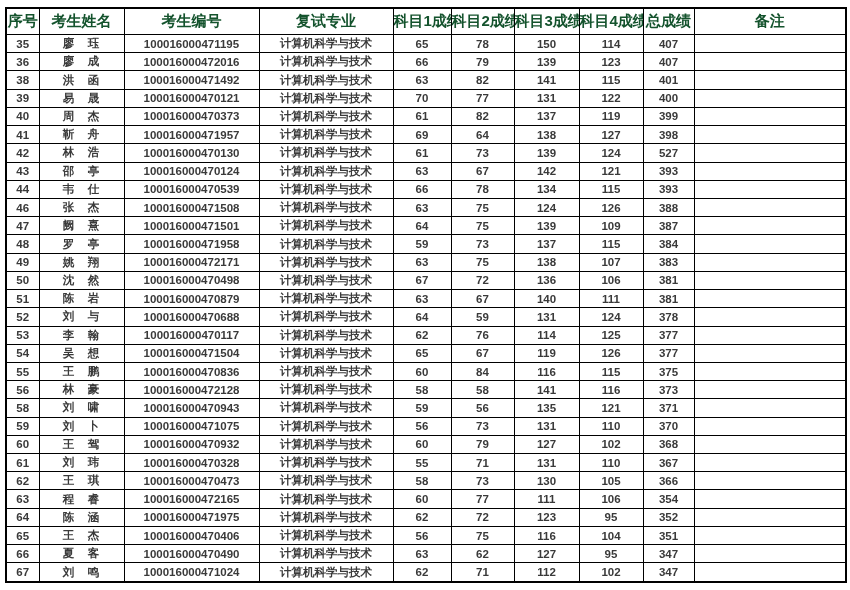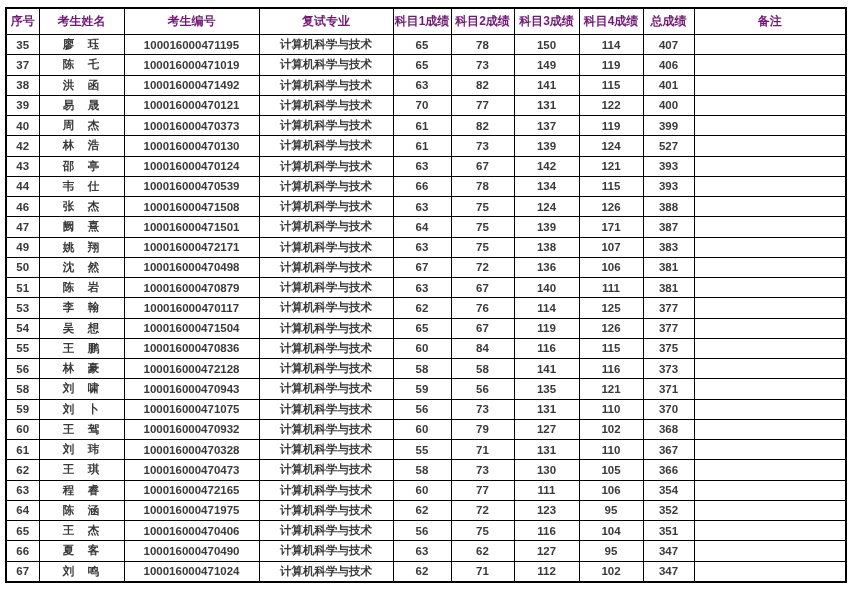--- a/index.html
+++ b/index.html
@@ -23,23 +23,23 @@
   table.results th,
   table.results td{
     border:1px solid #000;
     padding:0;
     text-align:center;
     vertical-align:middle;
     white-space:nowrap;
     overflow:hidden;
   }
   table.results th{
-    font-size:12px;
+    font-size:15px;
     font-weight:700;
-    color:#701a75;
+    color:#14532d;
     height:25px;
   }
   table.results td{
     font-size:11.5px;
     font-weight:600;
     color:#3a3a3a;
     height:16px;
   }
   td.c-name{letter-spacing:1px;}
   td.c-major{font-size:11.5px;}
@@ -82,29 +82,29 @@
           <td class="c-id">100016000471195</td>
           <td class="c-major">计算机科学与技术</td>
           <td class="c-s1">65</td>
           <td class="c-s2">78</td>
           <td class="c-s3">150</td>
           <td class="c-s4">114</td>
           <td class="c-total">407</td>
           <td class="c-remark"></td>
         </tr>
         <tr>
-          <td class="c-seq">37</td>
-          <td class="c-name">陈　乇</td>
-          <td class="c-id">100016000471019</td>
-          <td class="c-major">计算机科学与技术</td>
-          <td class="c-s1">65</td>
-          <td class="c-s2">73</td>
-          <td class="c-s3">149</td>
-          <td class="c-s4">119</td>
-          <td class="c-total">406</td>
+          <td class="c-seq">36</td>
+          <td class="c-name">廖　成</td>
+          <td class="c-id">100016000472016</td>
+          <td class="c-major">计算机科学与技术</td>
+          <td class="c-s1">66</td>
+          <td class="c-s2">79</td>
+          <td class="c-s3">139</td>
+          <td class="c-s4">123</td>
+          <td class="c-total">407</td>
           <td class="c-remark"></td>
         </tr>
         <tr>
           <td class="c-seq">38</td>
           <td class="c-name">洪　函</td>
           <td class="c-id">100016000471492</td>
           <td class="c-major">计算机科学与技术</td>
           <td class="c-s1">63</td>
           <td class="c-s2">82</td>
           <td class="c-s3">141</td>
@@ -130,20 +130,32 @@
           <td class="c-id">100016000470373</td>
           <td class="c-major">计算机科学与技术</td>
           <td class="c-s1">61</td>
           <td class="c-s2">82</td>
           <td class="c-s3">137</td>
           <td class="c-s4">119</td>
           <td class="c-total">399</td>
           <td class="c-remark"></td>
         </tr>
         <tr>
+          <td class="c-seq">41</td>
+          <td class="c-name">靳　舟</td>
+          <td class="c-id">100016000471957</td>
+          <td class="c-major">计算机科学与技术</td>
+          <td class="c-s1">69</td>
+          <td class="c-s2">64</td>
+          <td class="c-s3">138</td>
+          <td class="c-s4">127</td>
+          <td class="c-total">398</td>
+          <td class="c-remark"></td>
+        </tr>
+        <tr>
           <td class="c-seq">42</td>
           <td class="c-name">林　浩</td>
           <td class="c-id">100016000470130</td>
           <td class="c-major">计算机科学与技术</td>
           <td class="c-s1">61</td>
           <td class="c-s2">73</td>
           <td class="c-s3">139</td>
           <td class="c-s4">124</td>
           <td class="c-total">527</td>
           <td class="c-remark"></td>
@@ -185,22 +197,34 @@
           <td class="c-remark"></td>
         </tr>
         <tr>
           <td class="c-seq">47</td>
           <td class="c-name">阙　熹</td>
           <td class="c-id">100016000471501</td>
           <td class="c-major">计算机科学与技术</td>
           <td class="c-s1">64</td>
           <td class="c-s2">75</td>
           <td class="c-s3">139</td>
-          <td class="c-s4">171</td>
+          <td class="c-s4">109</td>
           <td class="c-total">387</td>
+          <td class="c-remark"></td>
+        </tr>
+        <tr>
+          <td class="c-seq">48</td>
+          <td class="c-name">罗　亭</td>
+          <td class="c-id">100016000471958</td>
+          <td class="c-major">计算机科学与技术</td>
+          <td class="c-s1">59</td>
+          <td class="c-s2">73</td>
+          <td class="c-s3">137</td>
+          <td class="c-s4">115</td>
+          <td class="c-total">384</td>
           <td class="c-remark"></td>
         </tr>
         <tr>
           <td class="c-seq">49</td>
           <td class="c-name">姚　翔</td>
           <td class="c-id">100016000472171</td>
           <td class="c-major">计算机科学与技术</td>
           <td class="c-s1">63</td>
           <td class="c-s2">75</td>
           <td class="c-s3">138</td>
@@ -226,20 +250,32 @@
           <td class="c-id">100016000470879</td>
           <td class="c-major">计算机科学与技术</td>
           <td class="c-s1">63</td>
           <td class="c-s2">67</td>
           <td class="c-s3">140</td>
           <td class="c-s4">111</td>
           <td class="c-total">381</td>
           <td class="c-remark"></td>
         </tr>
         <tr>
+          <td class="c-seq">52</td>
+          <td class="c-name">刘　与</td>
+          <td class="c-id">100016000470688</td>
+          <td class="c-major">计算机科学与技术</td>
+          <td class="c-s1">64</td>
+          <td class="c-s2">59</td>
+          <td class="c-s3">131</td>
+          <td class="c-s4">124</td>
+          <td class="c-total">378</td>
+          <td class="c-remark"></td>
+        </tr>
+        <tr>
           <td class="c-seq">53</td>
           <td class="c-name">李　翰</td>
           <td class="c-id">100016000470117</td>
           <td class="c-major">计算机科学与技术</td>
           <td class="c-s1">62</td>
           <td class="c-s2">76</td>
           <td class="c-s3">114</td>
           <td class="c-s4">125</td>
           <td class="c-total">377</td>
           <td class="c-remark"></td>

